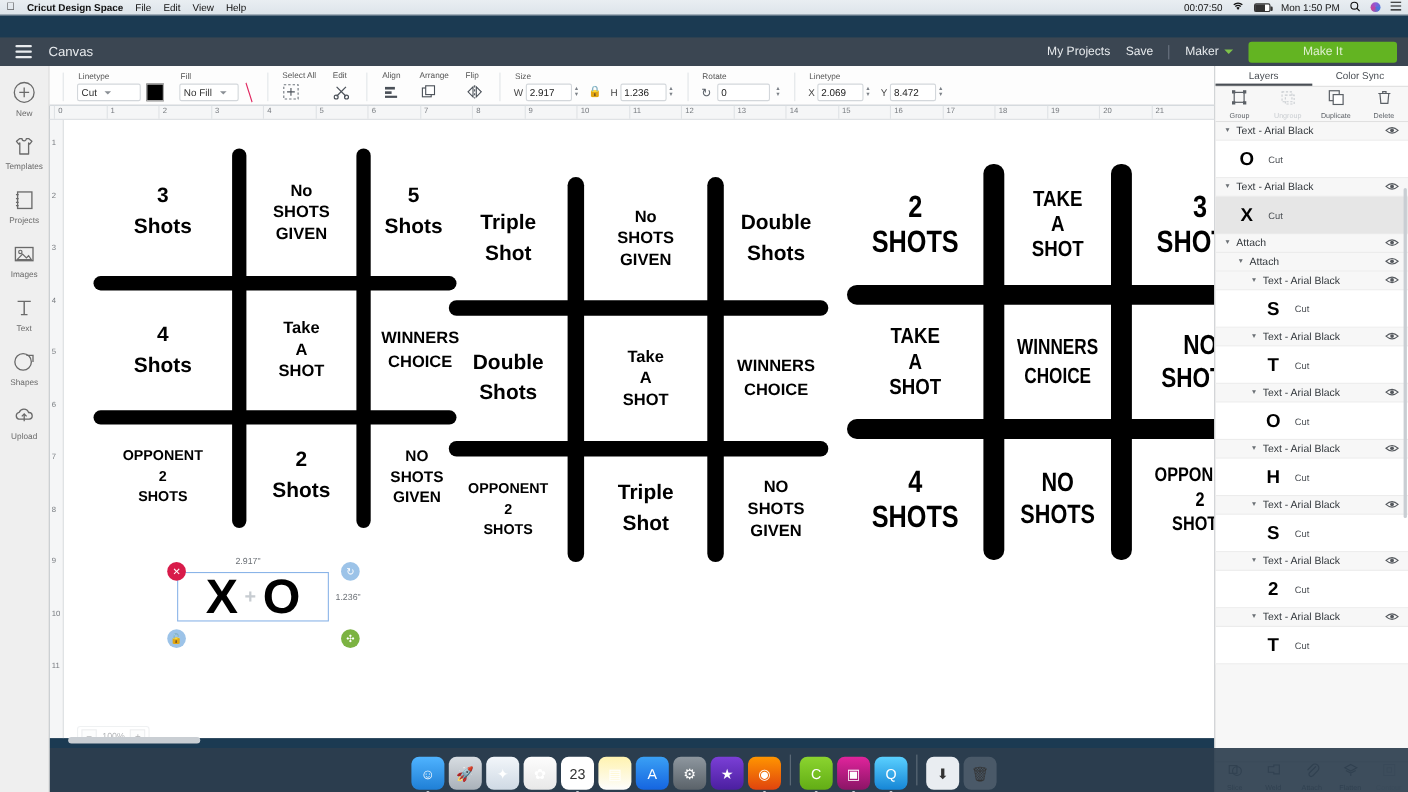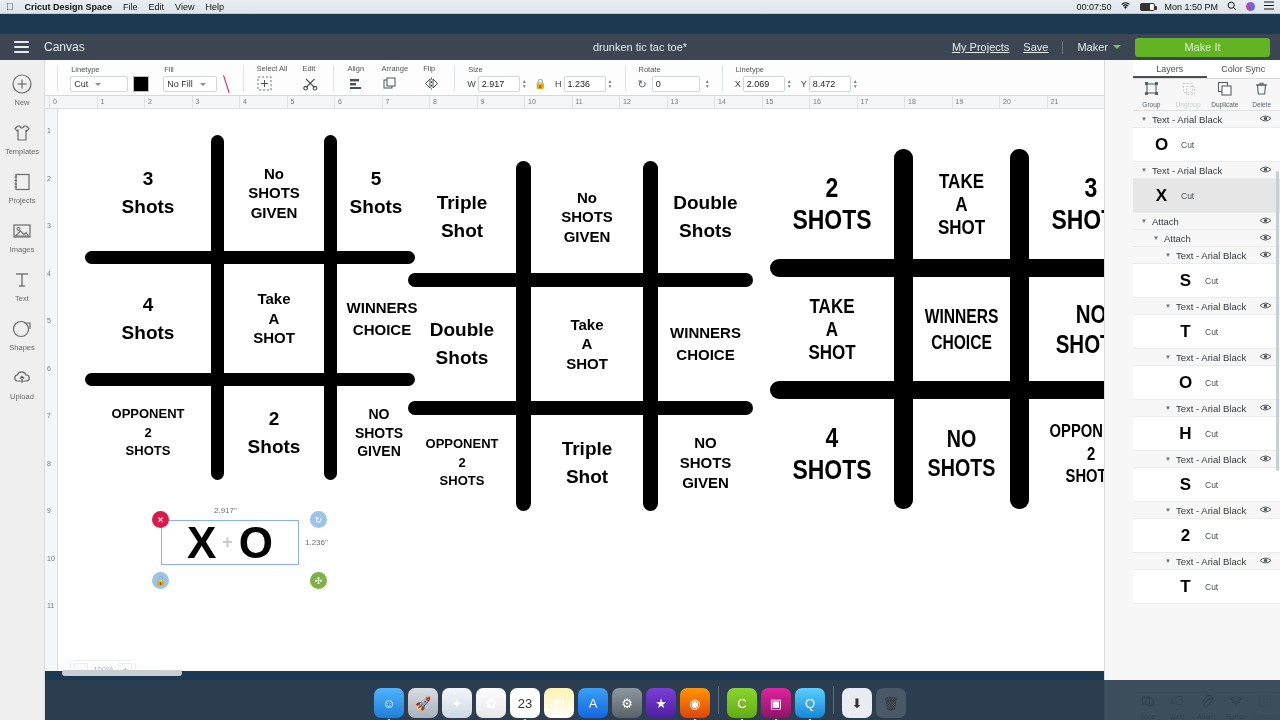--- a/index.html
+++ b/index.html
@@ -44,21 +44,21 @@
   .appheader {
     position: absolute; top: 34px; left: 0; width: 1280px; height: 26px;
     background: #3b4652; display: flex; align-items: center;
     color: #e8ebee; font-size: 11px;
   }
   .hamburger { width: 15px; margin-left: 14px; display:flex; flex-direction:column; gap:3px; cursor:pointer; }
   .hamburger i { display:block; height:2px; background:#e8ebee; border-radius:1px; }
   .canvas-lbl { margin-left: 15px; font-size: 12px; }
   .doc-title { position: absolute; left: 0; right: 0; text-align: center; font-size: 11px; pointer-events:none; }
   .hdr-right { margin-left: auto; display: flex; align-items: center; gap: 14px; padding-right: 10px; }
-  .hdr-right .lnk { cursor: pointer; text-decoration: underline; }
+  .hdr-right .lnk { cursor: pointer; }
   .divider-v { width: 1px; height: 13px; background: #6b7682; }
   .machine { display: flex; align-items: center; gap: 5px; cursor: pointer; }
   .caret-dn { width:0;height:0;border-left:4px solid transparent;border-right:4px solid transparent;border-top:4px solid #7ec24a; }
   .make-btn {
     background: #63b422; color: #dff0cf; border: none; border-radius: 3px;
     width: 135px; height: 19px; font-size: 11px; cursor: pointer;
     font-family: "Liberation Sans", sans-serif;
   }
 
   
@@ -152,21 +152,21 @@
   }
   .zbtn { width: 14px; height: 13px; border: 1px solid #dde0e3; background: #fafbfb; font-size: 9px;
           display: flex; align-items: center; justify-content: center; color: #6d7277; cursor: pointer; }
   .zval { font-size: 8px; color: #6d7277; padding: 0 3px; }
 
   .hscroll { position: absolute; left: 62px; bottom: 44px; width: 120px; height: 6px; background: #c9ced3; border-radius: 3px; }
 
   
   .rpanel {
     position: absolute; top: 60px; right: 0; width: 176px; height: 660px;
-    background: #f7f7f7; border-left: 1px solid #dcdcdc; display: flex; flex-direction: column; padding-left: 28px;
+    background: #f7f7f7; border-left: 1px solid #dcdcdc; display: flex; flex-direction: column;
   }
   .rtabs { display: flex; height: 19px; border-bottom: 1px solid #dcdcdc; background:#fff; }
   .rtab { flex: 1; text-align: center; font-size: 9px; color: #4a4f55; line-height: 18px; cursor: pointer; }
   .rtab.active { border-bottom: 2px solid #4a4f55; }
   .rtools { display: flex; height: 32px; border-bottom: 1px solid #e0e0e0; background: #f7f7f7; }
   .rtool { flex: 1; display: flex; flex-direction: column; align-items: center; justify-content: center; gap: 1px; cursor: pointer; }
   .rtool .ic { color: #5b6066; }
   .rtool .lb { font-size: 6.5px; color: #5b6066; }
   .rtool.disabled .ic, .rtool.disabled .lb { color: #c9cdd1; }
   .layers { flex: 1; overflow: hidden; position: relative; }
@@ -246,21 +246,20 @@
   </div>
 
 
   <div class="appheader">
     <span class="hamburger">
         <i></i>
         <i></i>
         <i></i>
       </span>
     <span class="canvas-lbl">Canvas</span>
-    <span class="doc-title">drunken tic tac toe*</span>
     <span class="hdr-right">
       <span class="lnk">My Projects</span>
       <span class="lnk">Save</span>
       <span class="divider-v"></span>
       <span class="machine">
         <span>Maker</span>
         <span class="caret-dn"></span>
       </span>
       <button class="make-btn">Make It</button>
     </span>

